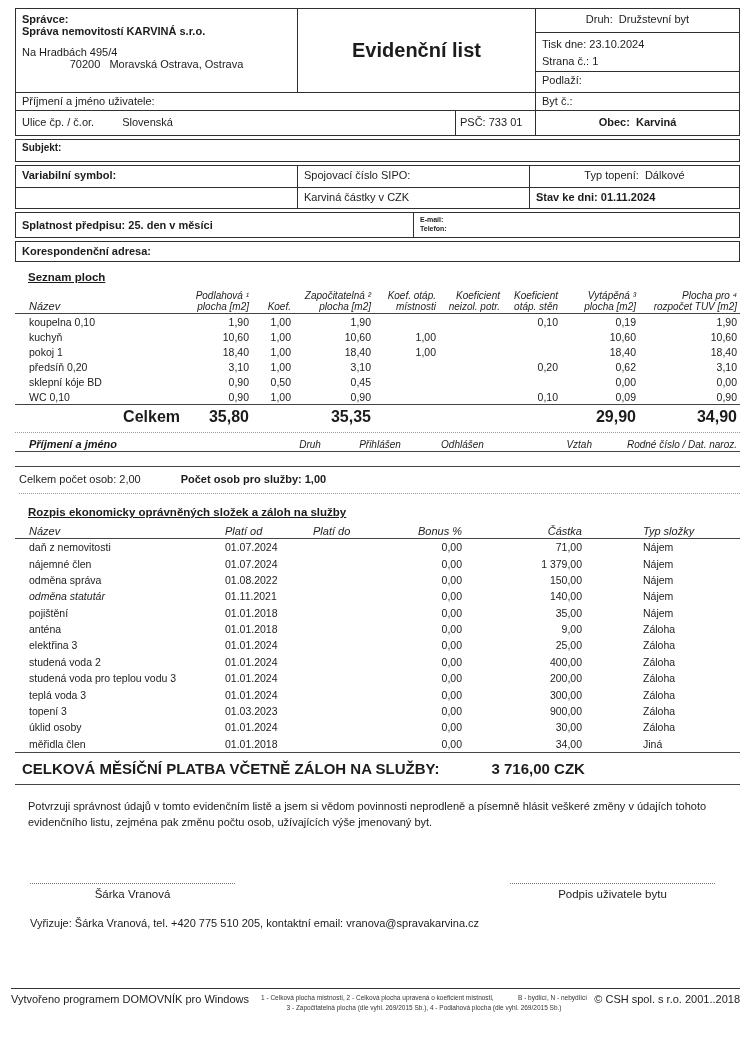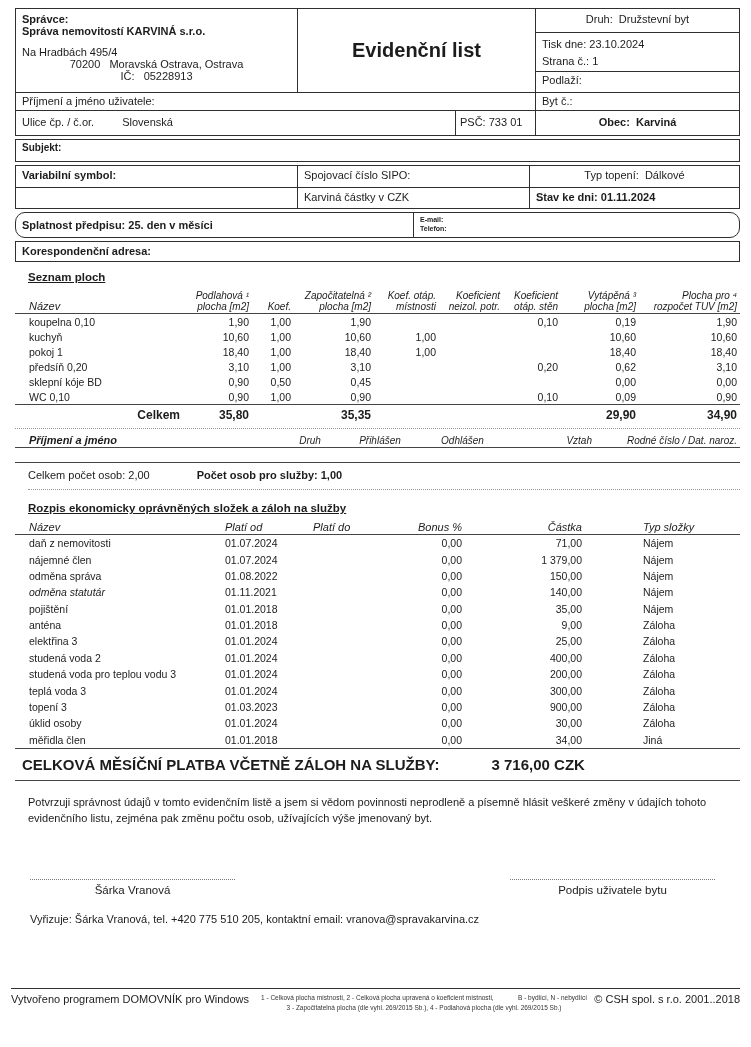--- a/index.html
+++ b/index.html
@@ -28,43 +28,43 @@
   .rowC .street .val { margin-left:28px; }
   .rowC .psc { width:80px; border-right:1px solid #2f2f2f; padding:5px 4px; }
   .rowC .obec { flex:1; padding:5px 6px;font-weight:bold; }
   .subjekt-box { height:23px; margin-top:3px; padding:2px 6px; font-size:10px; font-weight:bold; }
   .symbox { margin-top:3px; }
   .symbox .r { display:flex; height:21px; }
   .symbox .r + .r { border-top:1px solid #2f2f2f; }
   .symbox .c1 { width:282px; border-right:1px solid #2f2f2f; padding:3px 6px; }
   .symbox .c2 { width:232px; border-right:1px solid #2f2f2f; padding:3px 6px; }
   .symbox .c3 { flex:1; padding:3px 6px; }
-  .splatnost-box { margin-top:3px; display:flex; height:26px;border-radius:10px; }
+  .splatnost-box { margin-top:3px; display:flex; height:26px; }
   .splatnost-box .l { width:398px; border-right:1px solid #2f2f2f; padding:6px 6px; font-weight:bold; }
   .splatnost-box .r { flex:1; padding:2px 6px; font-size:7px; font-weight:bold; line-height:1.3; }
   .koresp-box { margin-top:3px; height:21px; padding:3px 6px; font-weight:bold; }
   
   .section-heading { font-weight:bold; text-decoration:underline; font-size:11.5px; margin:9px 0 6px 13px; }
   table { border-collapse:collapse; width:725px; table-layout:fixed; }
   th { font-style:italic; font-weight:normal; font-size:10px; vertical-align:bottom; white-space:pre-line; padding:1px 3px; }
   td { font-size:10.5px; padding:1.5px 3px; overflow:hidden; white-space:nowrap; }
   thead tr { border-bottom:1px solid #444; }
   .ta-l { text-align:left; }
   .ta-r { text-align:right; }
   .ta-c { text-align:center; }
   .plochy-table th, .plochy-table td { text-align:right; }
   .plochy-table th:first-child, .plochy-table td:first-child { text-align:left; padding-left:14px; }
   .plochy-table th:first-child { font-size:11px; vertical-align:bottom; }
-  .total-row td { font-weight:bold; border-top:1px solid #444; padding-top:3px; padding-bottom:3px; font-size:12px; }
+  .total-row td { font-weight:bold; border-top:1px solid #444; padding-top:3px; padding-bottom:3px; font-size:16px; }
   .total-row td:first-child { text-align:right !important; padding-right:10px; }
   .dotted-sep { border-bottom:1px dotted #9a9a9a; height:4px; margin-bottom:4px; }
   
   .persons-table th:first-child { text-align:left; padding-left:14px; font-size:11px;font-weight:bold; }
   .persons-gap { height:15px; border-bottom:1px solid #444; margin-bottom:6px; }
-  .persons-total { display:flex; margin:3px 0 0 13px; padding-bottom:8px; border-bottom:1px dotted #9a9a9a;gap:7px; }
+  .persons-total { display:flex; margin:3px 0 0 4px; padding-bottom:8px; border-bottom:1px dotted #9a9a9a; }
   .persons-total .n2 { font-weight:bold; margin-left:40px; }
   
   .rozpis-table th { font-size:11px; }
   .rozpis-table td { font-size:10.5px; padding-top:2.2px; padding-bottom:2.2px; }
   .rozpis-table .c-typ { padding-left:58px; text-align:left; }
   .rozpis-table tbody { border-bottom:1px solid #444; }
   
   .grand-total { display:flex; align-items:center; padding:7px 0 7px 7px; border-bottom:1px solid #444; }
   .grand-total .lbl { font-size:15px; font-weight:bold; }
   .grand-total .amt { font-size:15px; font-weight:bold; margin-left:52px; }
@@ -86,21 +86,20 @@
 
 <div class="page">
 
   <div class="box topbox">
     <div class="rowA">
       <div class="cellManager">
         <div class="manager-label">Správce:</div>
         <div class="manager-name">Správa nemovitostí KARVINÁ s.r.o.</div>
         <div>Na Hradbách 495/4</div>
         <div class="pre">70200   Moravská Ostrava, Ostrava</div>
-        <div class="pre">IČ:   05228913</div>
       </div>
       <div class="cellTitle">
         <div class="doc-title">Evidenční list</div>
       </div>
       <div class="cellMeta">
         <div class="metaRow1 pre">Druh:  Družstevní byt</div>
         <div class="metaRow2">
           <div>Tisk dne: 23.10.2024</div>
           <div>Strana č.: 1</div>
         </div>

